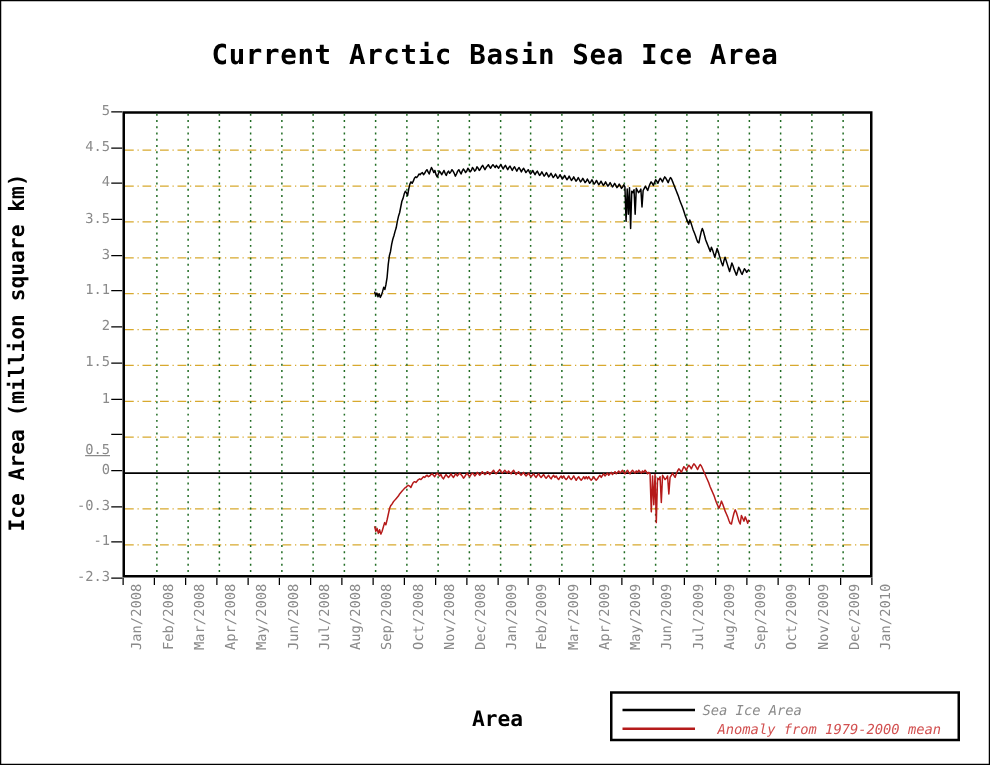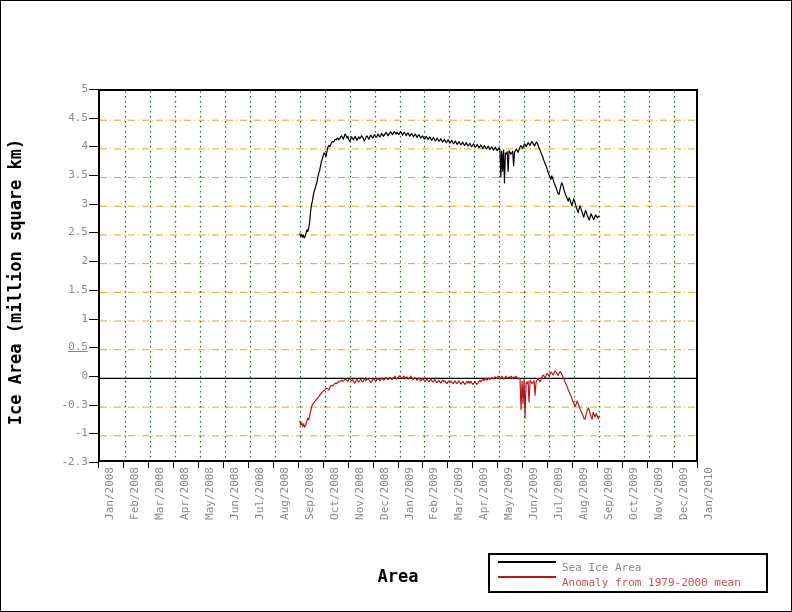--- a/index.html
+++ b/index.html
@@ -64,56 +64,57 @@
     transform:rotate(-90deg) translateX(-100%);
     font-family:"DejaVu Sans Mono","Liberation Mono",monospace;
   }
   .xtickmark{position:absolute;top:461px;width:1px;height:6px;background:#000;}
 
   
   #legend{
     position:absolute;left:487px;top:552px;width:280px;height:40px;
     border:2px solid #000;background:#fff;box-sizing:border-box;
   }
-  .legrow{position:absolute;left:8px;height:14px;display:flex;}
+  .legrow{position:absolute;left:8px;height:14px;display:flex;align-items:center;font-style:italic;}
   .legline{width:58px;height:0;border-top:2px solid #000;margin-right:6px;}
   .legline.red{border-top-color:#b51a1a;}
   .legtext{font-size:11px;color:#8a8a8a;
     font-family:"DejaVu Sans Mono","Liberation Mono",monospace;white-space:nowrap;}
-  .legtext.red{color:#d25050;}
+  .legtext.red{color:#d25050;margin-left:12px;}
 </style>
 </head>
 <body>
 
 <div id="root">
 
+  <div id="title">Current Arctic Basin Sea Ice Area</div>
 
   <div id="ylabel">Ice Area (million square km)</div>
   <div id="xlabel">Area</div>
 
   <div id="yticks-layer">
       <div class="ytick" style="top: 88px;">5</div>
       <div class="ytickmark" style="top: 88px;"></div>
       <div class="ytick" style="top: 116.692px;">4.5</div>
       <div class="ytickmark" style="top: 116.692px;"></div>
       <div class="ytick" style="top: 145.385px;">4</div>
       <div class="ytickmark" style="top: 145.385px;"></div>
       <div class="ytick" style="top: 174.077px;">3.5</div>
       <div class="ytickmark" style="top: 174.077px;"></div>
       <div class="ytick" style="top: 202.769px;">3</div>
       <div class="ytickmark" style="top: 202.769px;"></div>
-      <div class="ytick" style="top: 231.462px;">2.5</div>
+      <div class="ytick" style="top: 231.462px;">1.1</div>
       <div class="ytickmark" style="top: 231.462px;"></div>
       <div class="ytick" style="top: 260.154px;">2</div>
       <div class="ytickmark" style="top: 260.154px;"></div>
       <div class="ytick" style="top: 288.846px; text-align: right;">1.5</div>
       <div class="ytickmark" style="top: 288.846px;"></div>
       <div class="ytick" style="top: 317.538px;">1</div>
       <div class="ytickmark" style="top: 317.538px;"></div>
-      <div class="ytick" style="top: 346px; text-decoration: underline;">0.5</div>
+      <div class="ytick" style="top: 359px; text-decoration: underline;">0.5</div>
       <div class="ytickmark" style="top: 346.231px;"></div>
       <div class="ytick" style="top: 374.923px;">0</div>
       <div class="ytickmark" style="top: 374.923px;"></div>
       <div class="ytick" style="top: 403.615px;">-0.3</div>
       <div class="ytickmark" style="top: 403.615px;"></div>
       <div class="ytick" style="top: 432.308px;">-1</div>
       <div class="ytickmark" style="top: 432.308px;"></div>
       <div class="ytick" style="top: 461px;">-2.3</div>
       <div class="ytickmark" style="top: 461px;"></div>
     </div>

